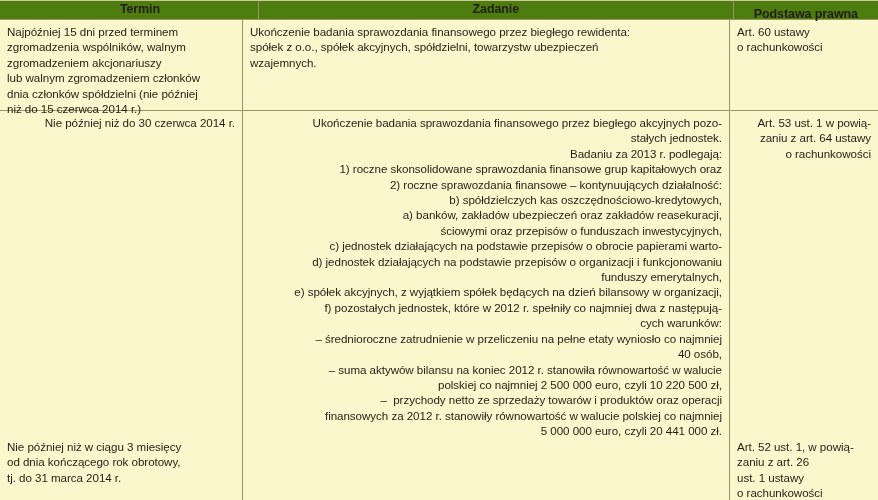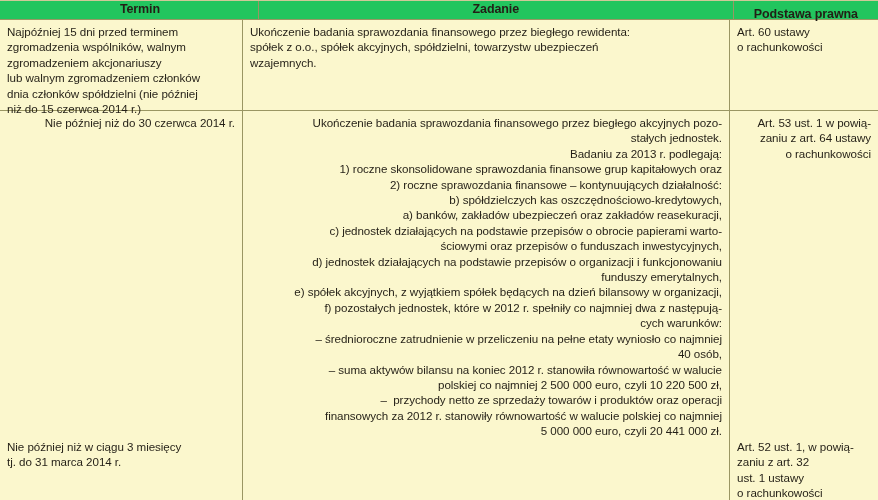--- a/index.html
+++ b/index.html
@@ -94,21 +94,21 @@
   .r2-p { height: 325px; }
   .r3-p { height: 64px; }
 
   .line { display: block; white-space: pre; }
 </style>
 </head>
 <body style="color: rgb(35, 31, 22);">
 
 <div class="table-root" style="background: rgb(251, 247, 205);">
 
-  <div class="thead" style="background: #22c55e; border-bottom-color: rgb(154, 150, 99); padding-left: 22px;">
+  <div class="thead" style="background: #4d7c0f; border-bottom-color: rgb(154, 150, 99); padding-left: 22px;">
     <div class="th th-termin" style="border-right-color: rgb(154, 150, 99);">Termin</div>
     <div class="th th-zadanie" style="border-right-color: rgb(154, 150, 99);">Zadanie</div>
     <div class="th th-podstawa">Podstawa prawna</div>
   </div>
 
   <div class="tbody">
 
     <div class="col col-termin" style="border-right-color: rgb(154, 150, 99);">
       <div class="cell r1">
           <span class="line">Najpóźniej 15 dni przed terminem</span>
@@ -116,40 +116,41 @@
           <span class="line">zgromadzeniem akcjonariuszy</span>
           <span class="line">lub walnym zgromadzeniem członków</span>
           <span class="line">dnia członków spółdzielni (nie później</span>
           <span class="line">niż do 15 czerwca 2014 r.)</span>
         </div>
       <div class="cell r2-termin rowsep" style="border-top-color: rgb(154, 150, 99);">
           <span class="line">Nie później niż do 30 czerwca 2014 r.</span>
         </div>
       <div class="cell r3-termin">
           <span class="line">Nie później niż w ciągu 3 miesięcy</span>
+          <span class="line">od dnia kończącego rok obrotowy,</span>
           <span class="line">tj. do 31 marca 2014 r.</span>
         </div>
     </div>
 
     <div class="col col-zadanie" style="border-right-color: rgb(154, 150, 99);">
       <div class="cell r1-z">
           <span class="line">Ukończenie badania sprawozdania finansowego przez biegłego rewidenta:</span>
           <span class="line">spółek z o.o., spółek akcyjnych, spółdzielni, towarzystw ubezpieczeń</span>
           <span class="line">wzajemnych.</span>
         </div>
       <div class="cell r2-z rowsep" style="border-top-color: rgb(154, 150, 99);">
           <span class="line">Ukończenie badania sprawozdania finansowego przez biegłego akcyjnych pozo-</span>
           <span class="line">stałych jednostek.</span>
           <span class="line">Badaniu za 2013 r. podlegają:</span>
           <span class="line">1) roczne skonsolidowane sprawozdania finansowe grup kapitałowych oraz</span>
           <span class="line">2) roczne sprawozdania finansowe – kontynuujących działalność:</span>
           <span class="line">b) spółdzielczych kas oszczędnościowo-kredytowych,</span>
           <span class="line">a) banków, zakładów ubezpieczeń oraz zakładów reasekuracji,</span>
+          <span class="line">ściowymi oraz przepisów o funduszach inwestycyjnych,</span>
           <span class="line">c) jednostek działających na podstawie przepisów o obrocie papierami warto-</span>
-          <span class="line">ściowymi oraz przepisów o funduszach inwestycyjnych,</span>
           <span class="line">d) jednostek działających na podstawie przepisów o organizacji i funkcjonowaniu</span>
           <span class="line">funduszy emerytalnych,</span>
           <span class="line">e) spółek akcyjnych, z wyjątkiem spółek będących na dzień bilansowy w organizacji,</span>
           <span class="line">f) pozostałych jednostek, które w 2012 r. spełniły co najmniej dwa z następują-</span>
           <span class="line">cych warunków:</span>
           <span class="line">– średnioroczne zatrudnienie w przeliczeniu na pełne etaty wyniosło co najmniej</span>
           <span class="line">40 osób,</span>
           <span class="line">– suma aktywów bilansu na koniec 2012 r. stanowiła równowartość w walucie</span>
           <span class="line">polskiej co najmniej 2 500 000 euro, czyli 10 220 500 zł,</span>
           <span class="line">–  przychody netto ze sprzedaży towarów i produktów oraz operacji</span>
@@ -164,20 +165,20 @@
           <span class="line">Art. 60 ustawy</span>
           <span class="line">o rachunkowości</span>
         </div>
       <div class="cell r2-p rowsep" style="border-top-color: rgb(154, 150, 99);">
           <span class="line">Art. 53 ust. 1 w powią-</span>
           <span class="line">zaniu z art. 64 ustawy</span>
           <span class="line">o rachunkowości</span>
         </div>
       <div class="cell r3-p">
           <span class="line">Art. 52 ust. 1, w powią-</span>
-          <span class="line">zaniu z art. 32</span>
+          <span class="line">zaniu z art. 26</span>
           <span class="line">ust. 1 ustawy</span>
           <span class="line">o rachunkowości</span>
         </div>
     </div>
 
   </div>
 </div>
 
 </body></html>

